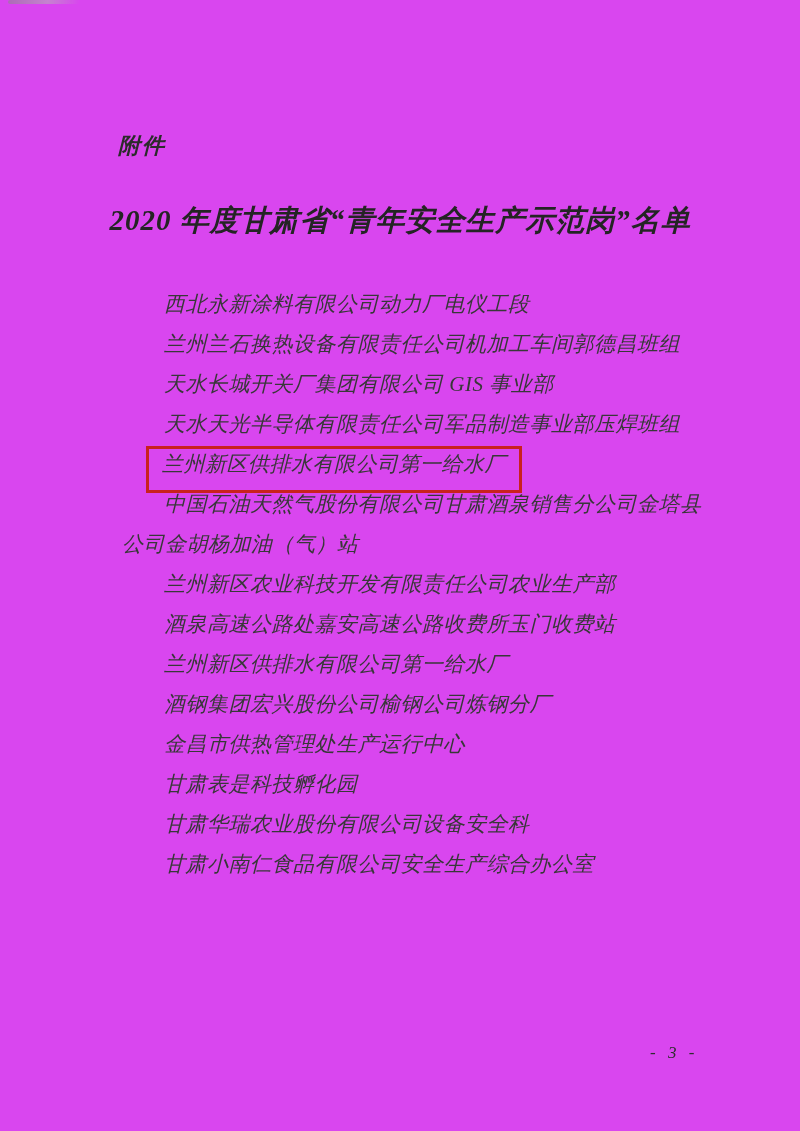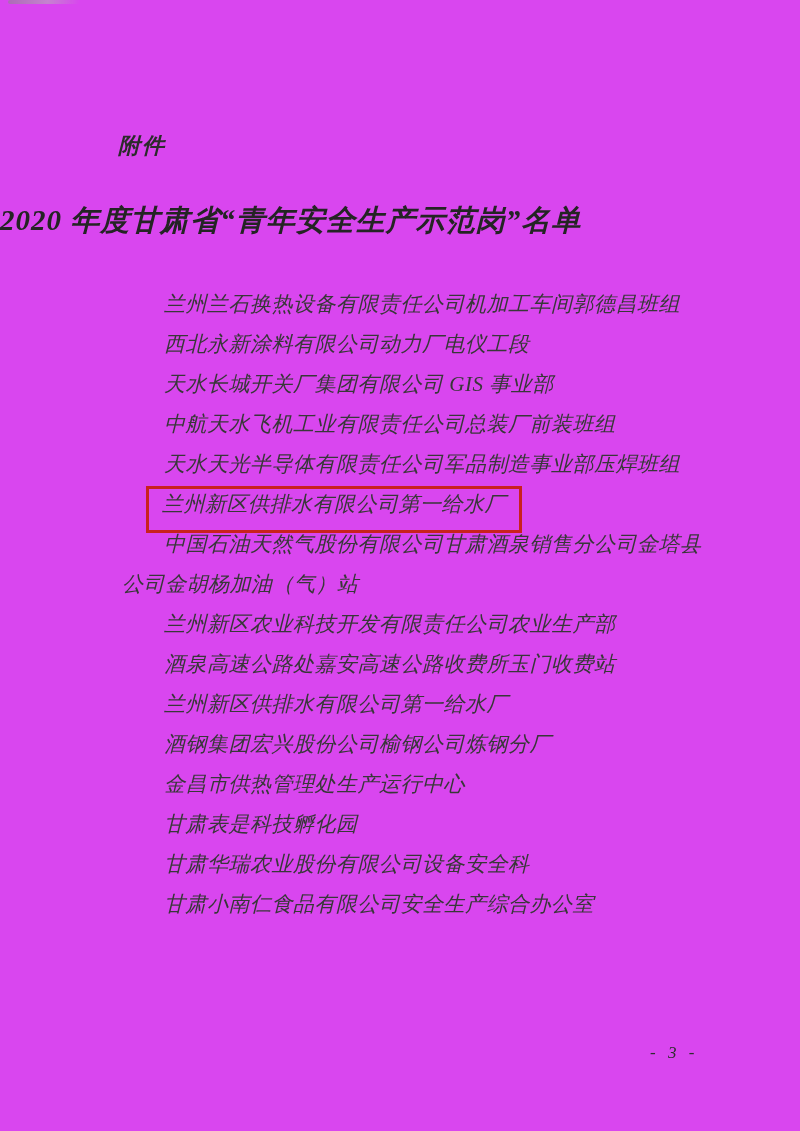--- a/index.html
+++ b/index.html
@@ -36,20 +36,21 @@
     font-size: 22px;
     font-weight: bold;
     color: #2b2b2b;
     letter-spacing: 2px;
   }
   .doc-title {
     position: absolute;
     left: 0;
     right: 0;
     top: 201px;
+    text-align: center;
     font-size: 29px;
     font-weight: bold;
     color: #242424;
     letter-spacing: 1px;
     white-space: nowrap;
   }
   .award-list {
     position: absolute;
     left: 122px;
     top: 284px;
@@ -85,24 +86,23 @@
 
 <div class="page">
 
   <div class="scan-artifact"></div>
 
   <div class="attachment-label">附件</div>
 
   <div class="doc-title">2020 年度甘肃省“青年安全生产示范岗”名单</div>
 
   <div class="award-list">
+    <div class="line">西北永新涂料有限公司动力厂电仪工段</div>
     <div class="line">兰州兰石换热设备有限责任公司机加工车间郭德昌班组</div>
-    <div class="line">西北永新涂料有限公司动力厂电仪工段</div>
     <div class="line">天水长城开关厂集团有限公司 GIS 事业部</div>
-    <div class="line">中航天水飞机工业有限责任公司总装厂前装班组</div>
     <div class="line">天水天光半导体有限责任公司军品制造事业部压焊班组</div>
     <div class="line line--highlighted">
       <span class="redbox"><span>兰州新区供排水有限公司第一给水厂</span></span>
     </div>
     <div class="line">中国石油天然气股份有限公司甘肃酒泉销售分公司金塔县公司金胡杨加油（气）站</div>
     <div class="line">兰州新区农业科技开发有限责任公司农业生产部</div>
     <div class="line">酒泉高速公路处嘉安高速公路收费所玉门收费站</div>
     <div class="line">兰州新区供排水有限公司第一给水厂</div>
     <div class="line">酒钢集团宏兴股份公司榆钢公司炼钢分厂</div>
     <div class="line">金昌市供热管理处生产运行中心</div>

